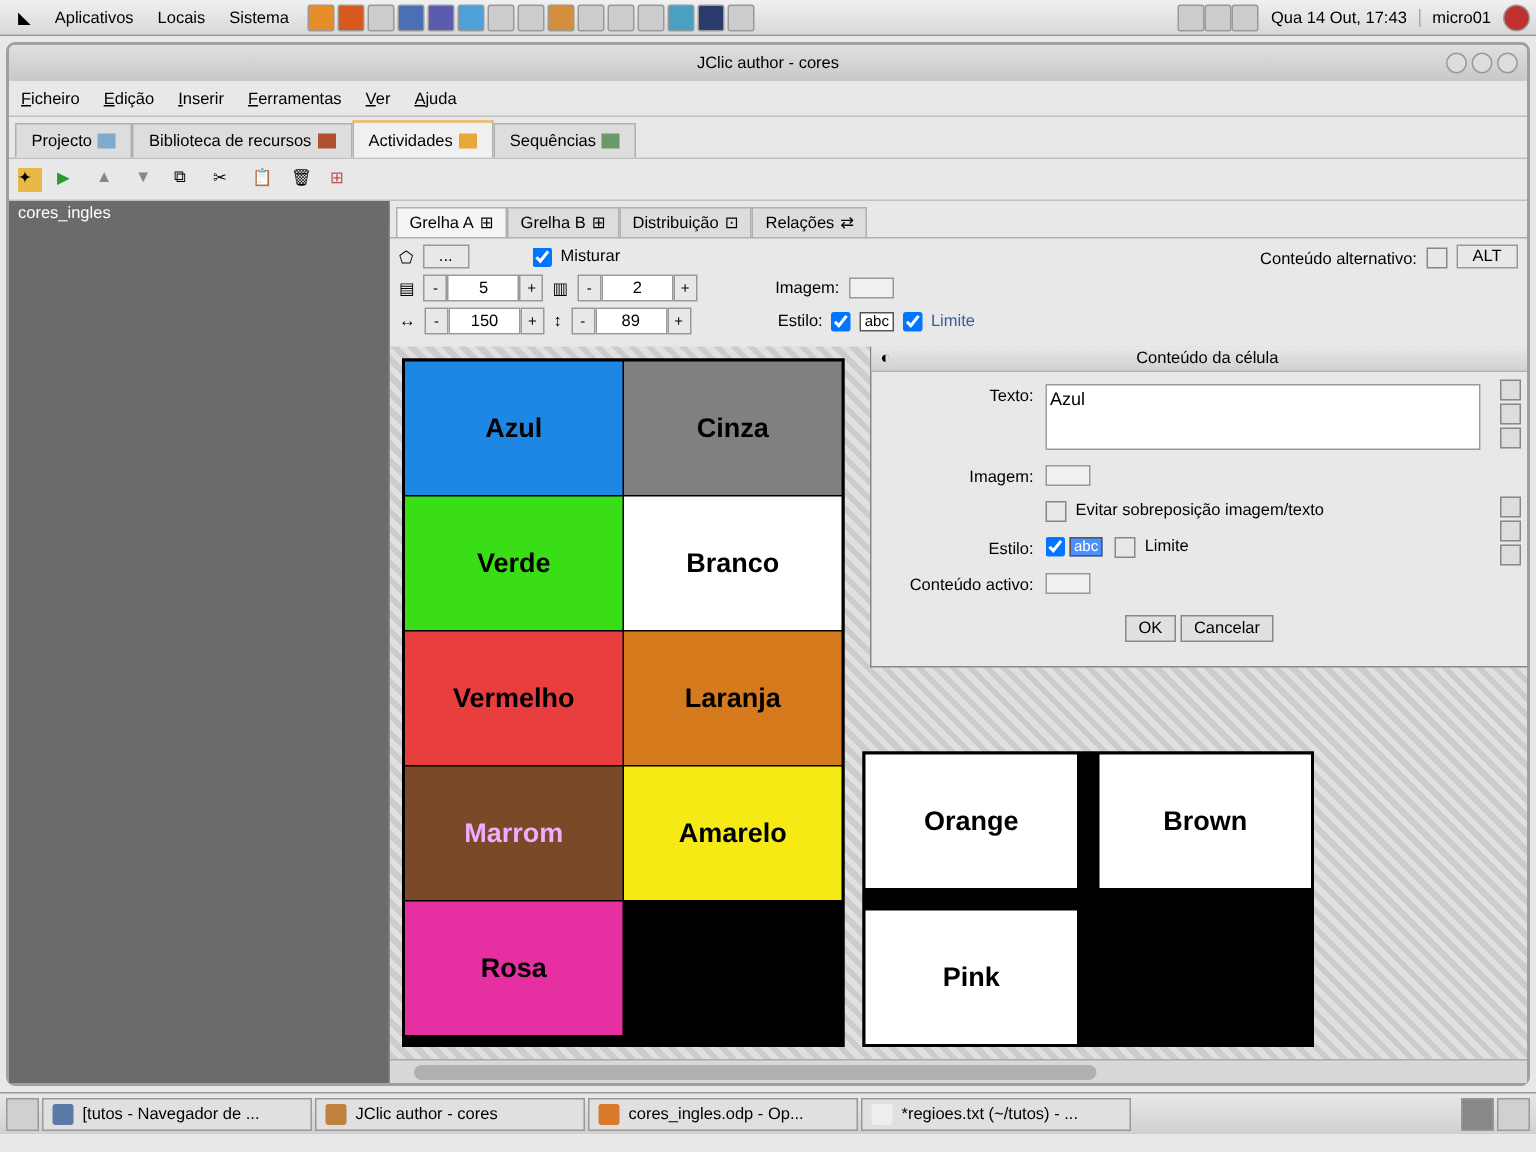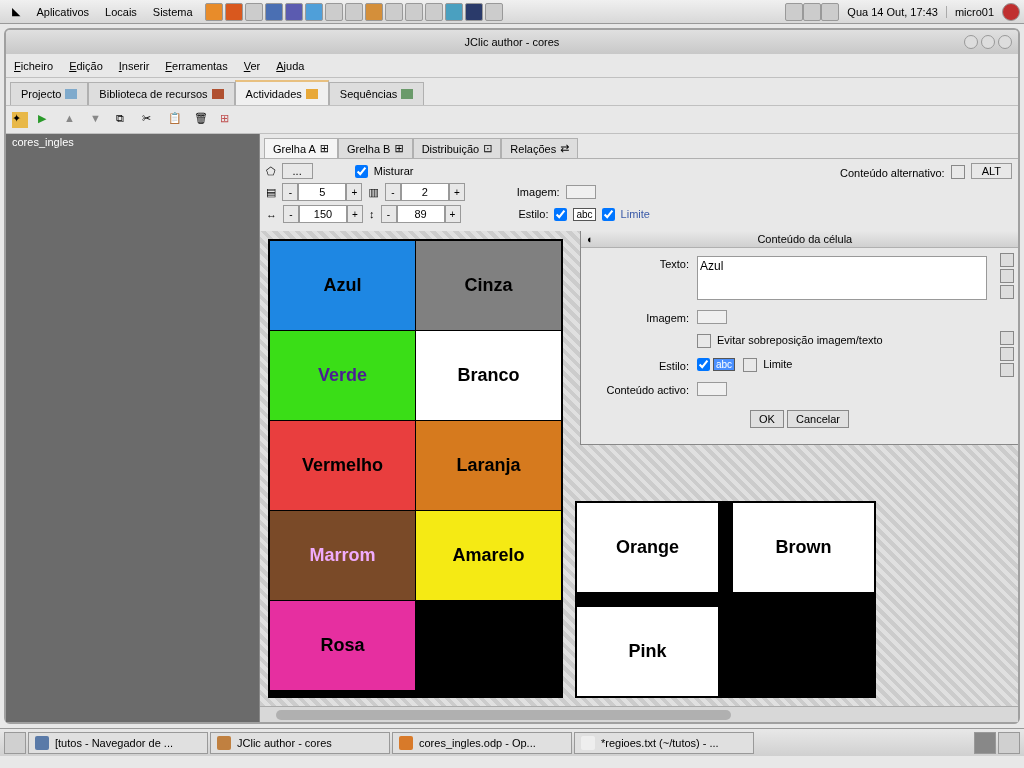--- a/index.html
+++ b/index.html
@@ -238,21 +238,21 @@
           <span class="abc">abc</span>
           <input type="checkbox" checked="" style="">
           <span style="color:#3a5aa8">Limite</span>
         </div>
       </div>
 
       <div class="grid-area">
         <div class="color-grid" id="gridA">
             <div class="cell" style="background: rgb(30, 135, 227); color: rgb(0, 0, 0);">Azul</div>
             <div class="cell" style="background: rgb(128, 128, 128); color: rgb(0, 0, 0);">Cinza</div>
-            <div class="cell" style="background: rgb(58, 222, 23); color: #4c1d95;">Verde</div>
+            <div class="cell" style="background: rgb(58, 222, 23); color: #000000;">Verde</div>
             <div class="cell" style="background: rgb(255, 255, 255); color: rgb(0, 0, 0);">Branco</div>
             <div class="cell" style="background: rgb(233, 62, 62); color: rgb(0, 0, 0);">Vermelho</div>
             <div class="cell" style="background: rgb(214, 122, 30); color: rgb(0, 0, 0);">Laranja</div>
             <div class="cell" style="background: rgb(122, 74, 40); color: #f0abfc;">Marrom</div>
             <div class="cell" style="background: rgb(245, 234, 20); color: rgb(0, 0, 0);">Amarelo</div>
             <div class="cell" style="background: rgb(230, 47, 160); color: rgb(0, 0, 0);">Rosa</div>
           </div>
         <div class="grid2" id="gridB" style="align-self: flex-end; margin-bottom:0;">
         <div class="cell2">Orange</div>
             <div class="cell2">Brown</div>

